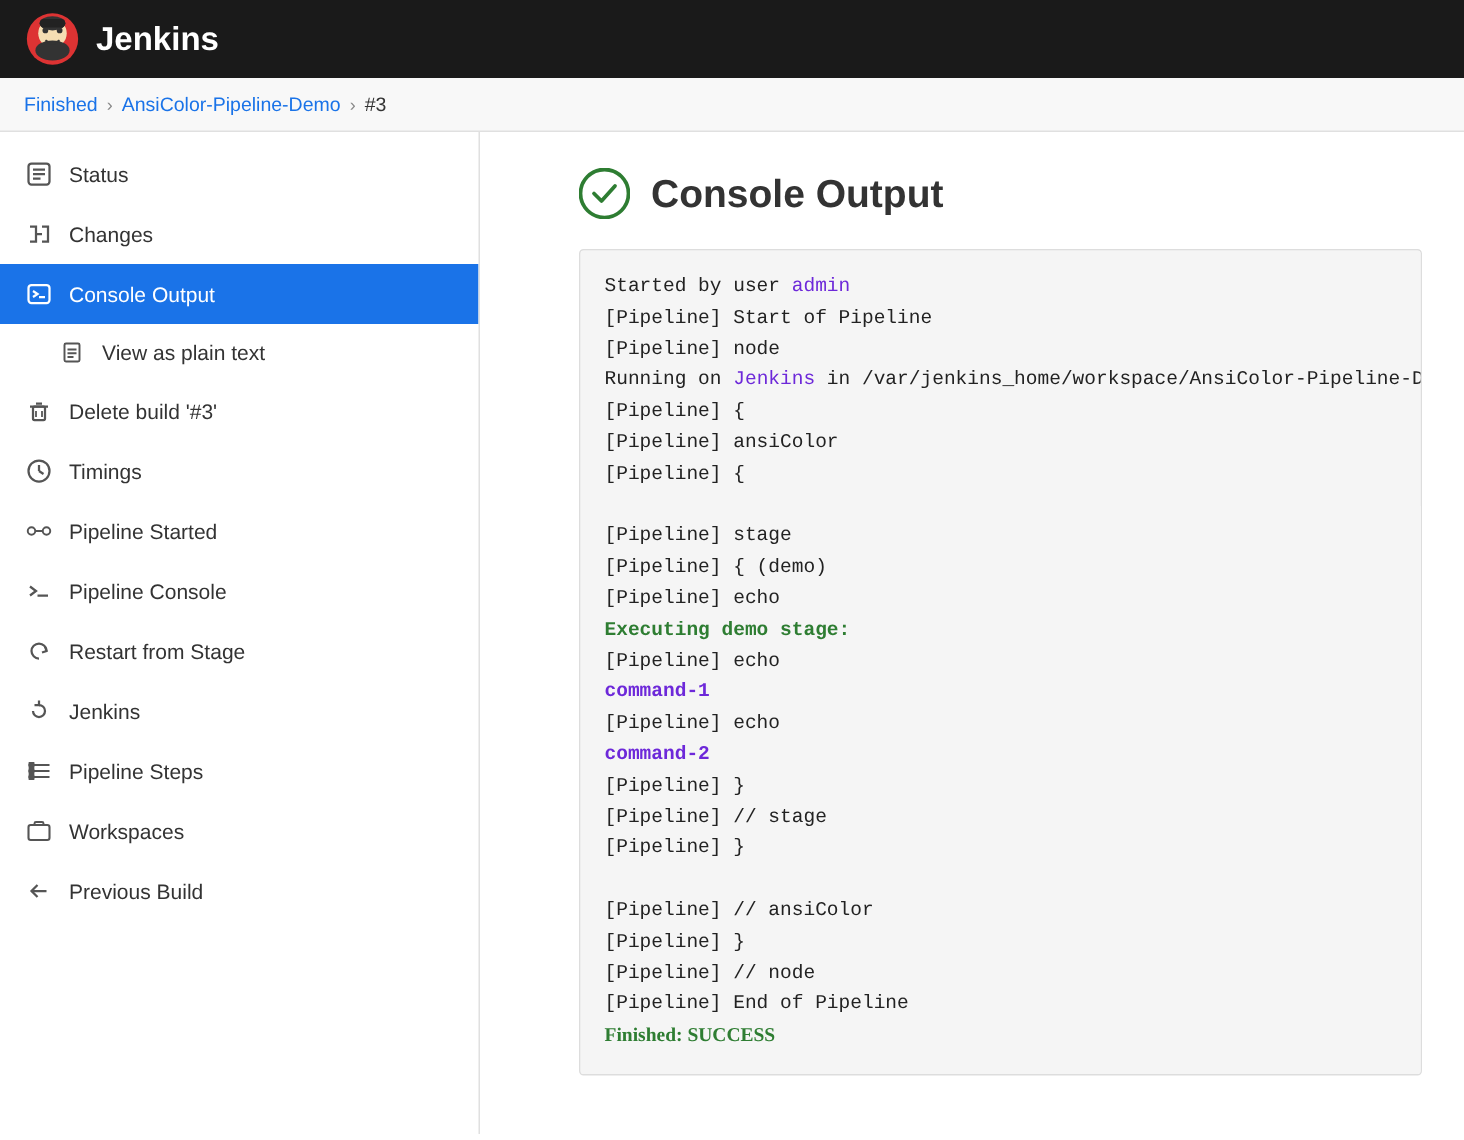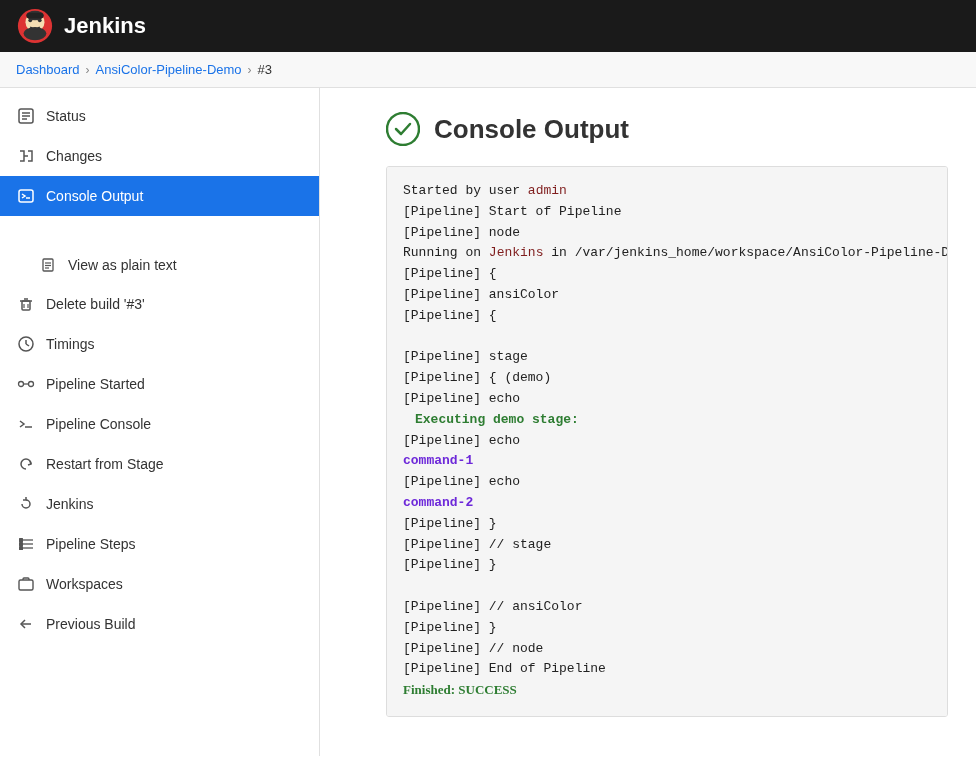--- a/index.html
+++ b/index.html
@@ -81,21 +81,20 @@
       color: #fff;
     }
     .sidebar-sub-item {
       display: flex;
       align-items: center;
       gap: 10px;
       padding: 9px 16px 9px 38px;
       cursor: pointer;
       font-size: 14px;
       color: #333;
-      margin-top: 30px;
     }
     .icon-wrap {
       display: flex;
       align-items: center;
       justify-content: center;
       width: 20px;
       height: 20px;
       flex-shrink: 0;
     }
     .sidebar-label { flex: 1; }
@@ -128,22 +127,22 @@
       border: 1px solid #ddd;
       border-radius: 3px;
       padding: 14px 16px;
       font-family: 'Courier New', Courier, monospace;
       font-size: 13px;
       line-height: 1.6;
       overflow-x: auto;
       white-space: pre;
       color: #222;
     }
-    .console-link { color: #7f1d1d; text-decoration: none; }
-    .console-green { color: #2e7d32; font-weight: bold; margin-left: 12px; }
+    .console-link { color: #6d28d9; text-decoration: none; }
+    .console-green { color: #2e7d32; font-weight: bold; }
     .console-red { color: #6d28d9; font-weight: bold; }
     .console-success { color: #2e7d32; font-weight: bold; font-family: Liberation Serif, serif; }
 
     svg { display: block; }
   </style>
 </head>
 <body>
 
 <header class="header">
   <div class="header-logo">
@@ -156,21 +155,21 @@
       <circle cx="25" cy="14" r="2" fill="#333"></circle>
       <path d="M15 21 Q20 25 25 21" stroke="#333" stroke-width="1.5" fill="none"></path>
       <ellipse cx="20" cy="9" rx="9" ry="5" fill="#333"></ellipse>
       <rect x="11" y="6" width="18" height="6" rx="3" fill="#222"></rect>
     </svg>
     <span class="header-title">Jenkins</span>
   </div>
 </header>
 
 <nav class="breadcrumb">
-  <span class="breadcrumb-item">Dashboard</span>
+  <span class="breadcrumb-item">Finished</span>
   <span class="breadcrumb-sep">›</span>
   <span class="breadcrumb-item">AnsiColor-Pipeline-Demo</span>
   <span class="breadcrumb-sep">›</span>
   <span class="breadcrumb-current">#3</span>
 </nav>
 
 <div class="main-layout">
 
   <nav class="sidebar">
 

